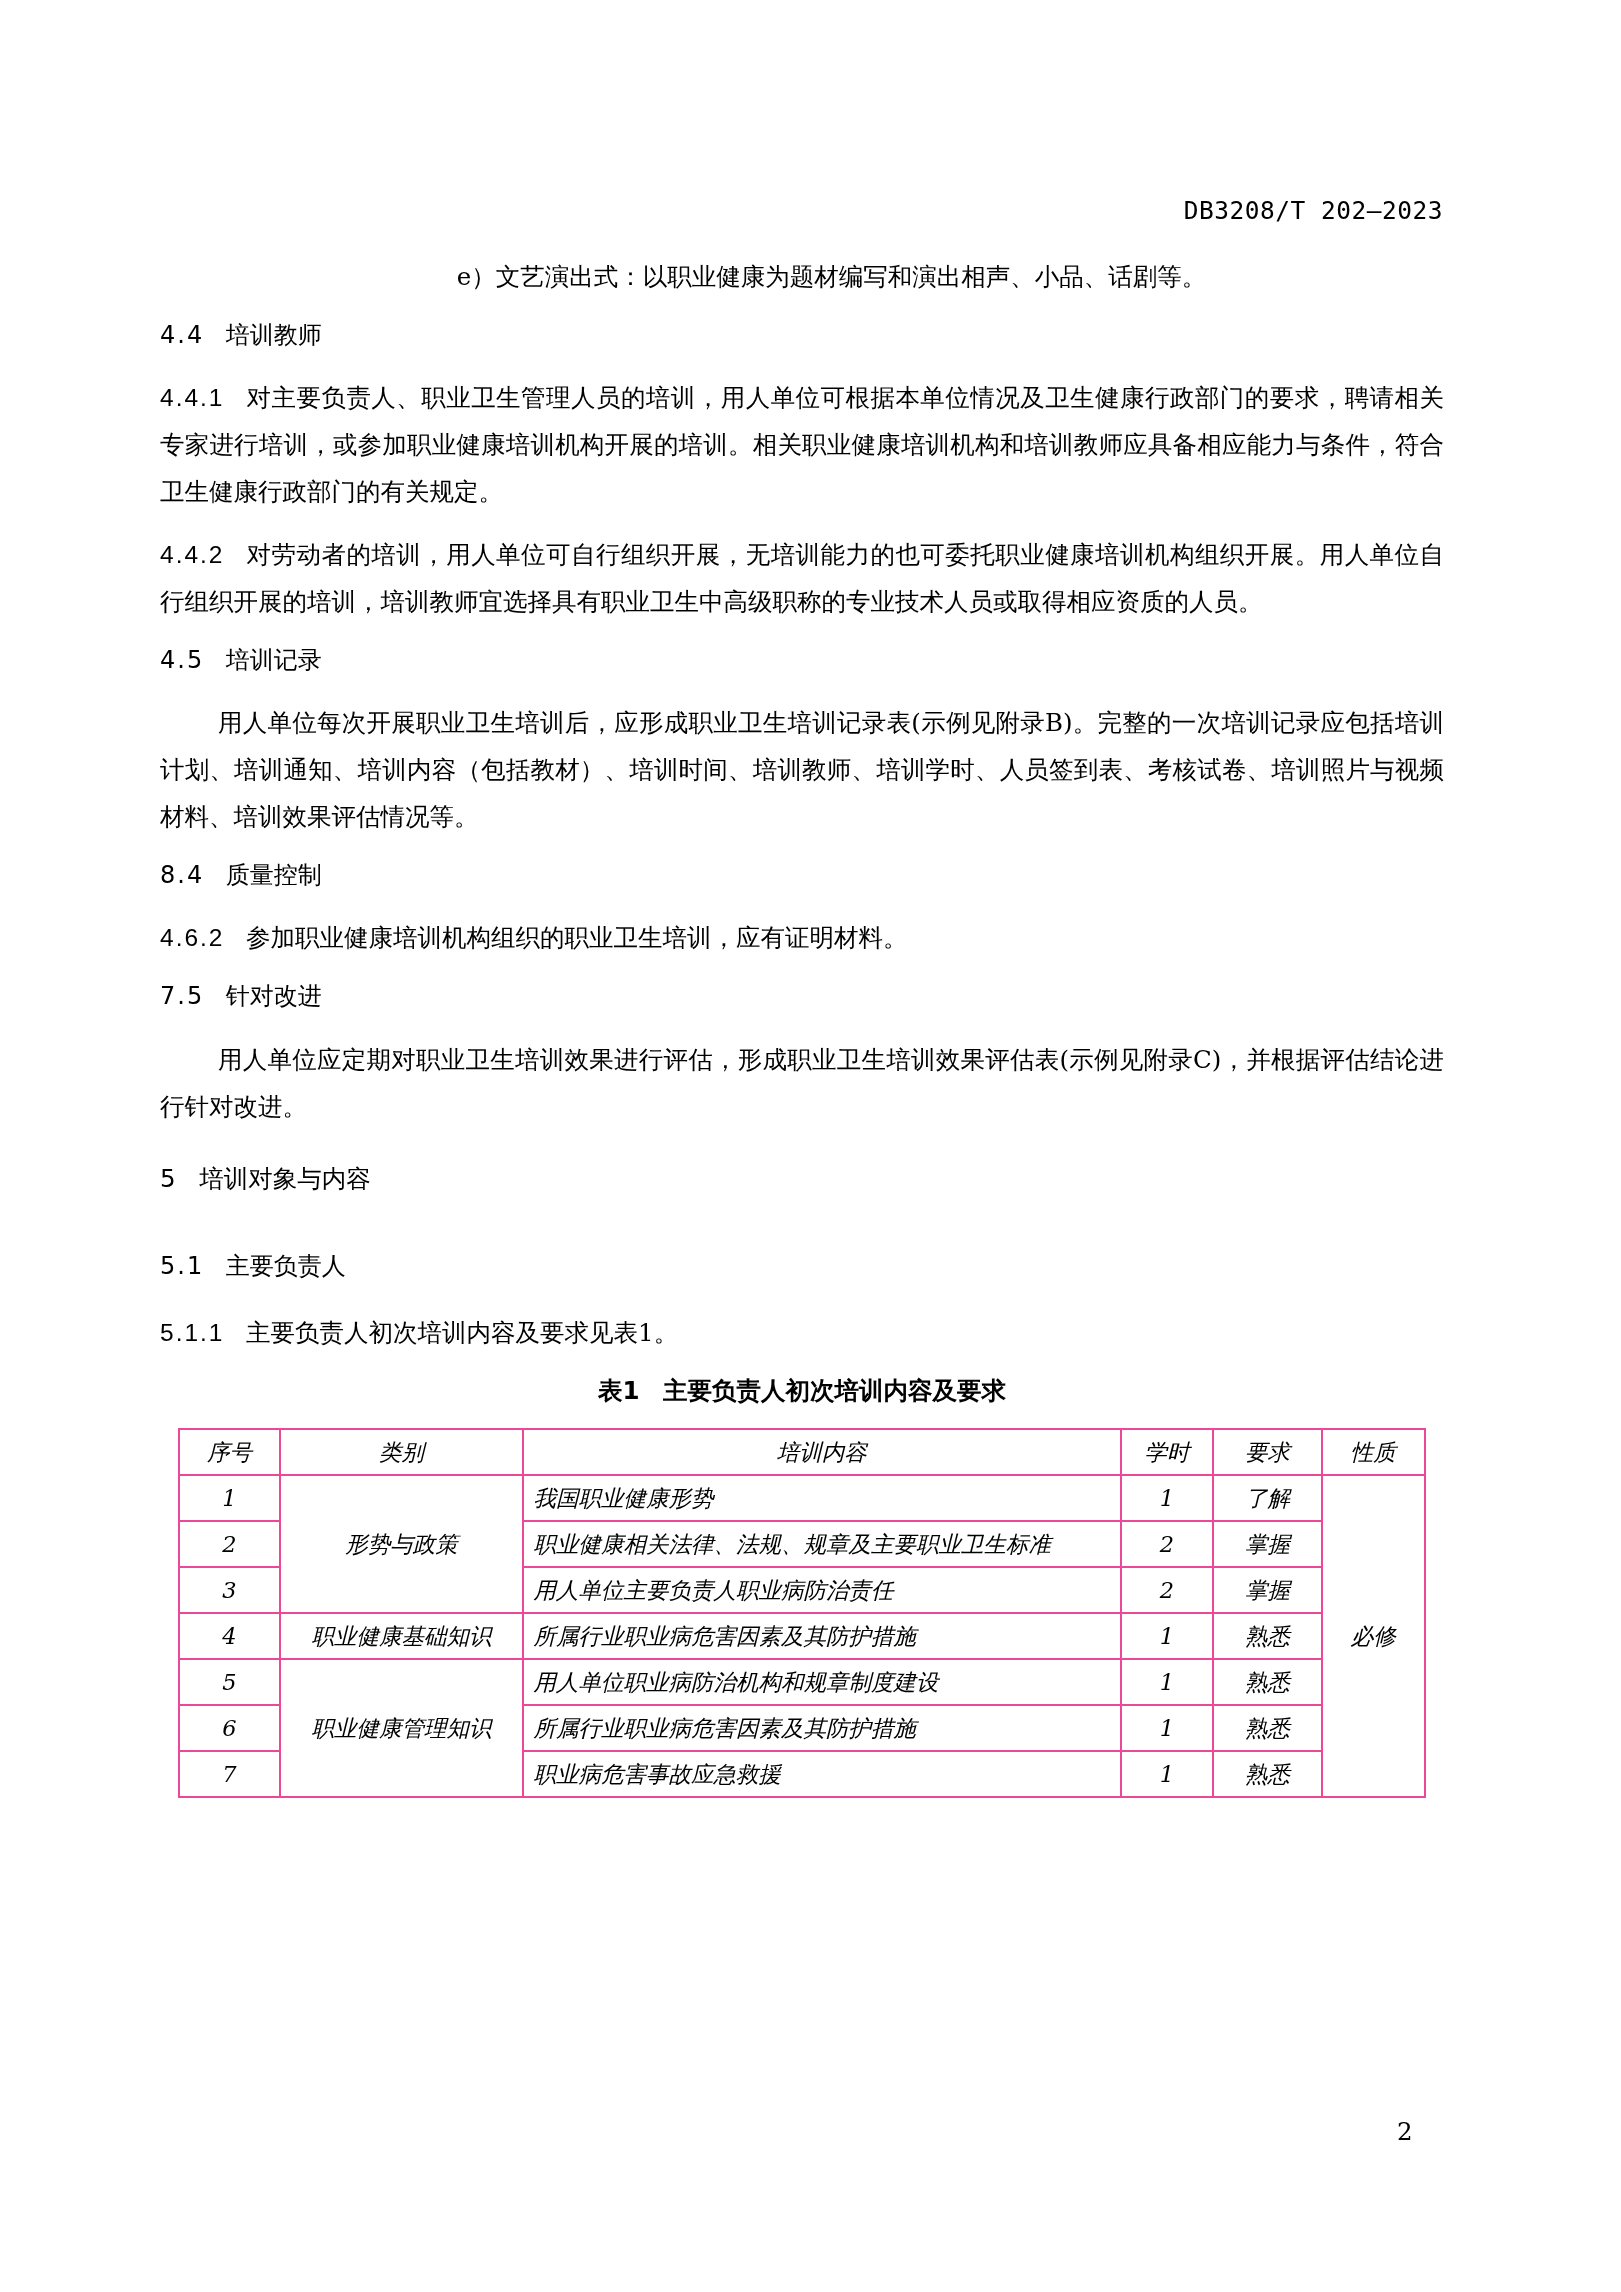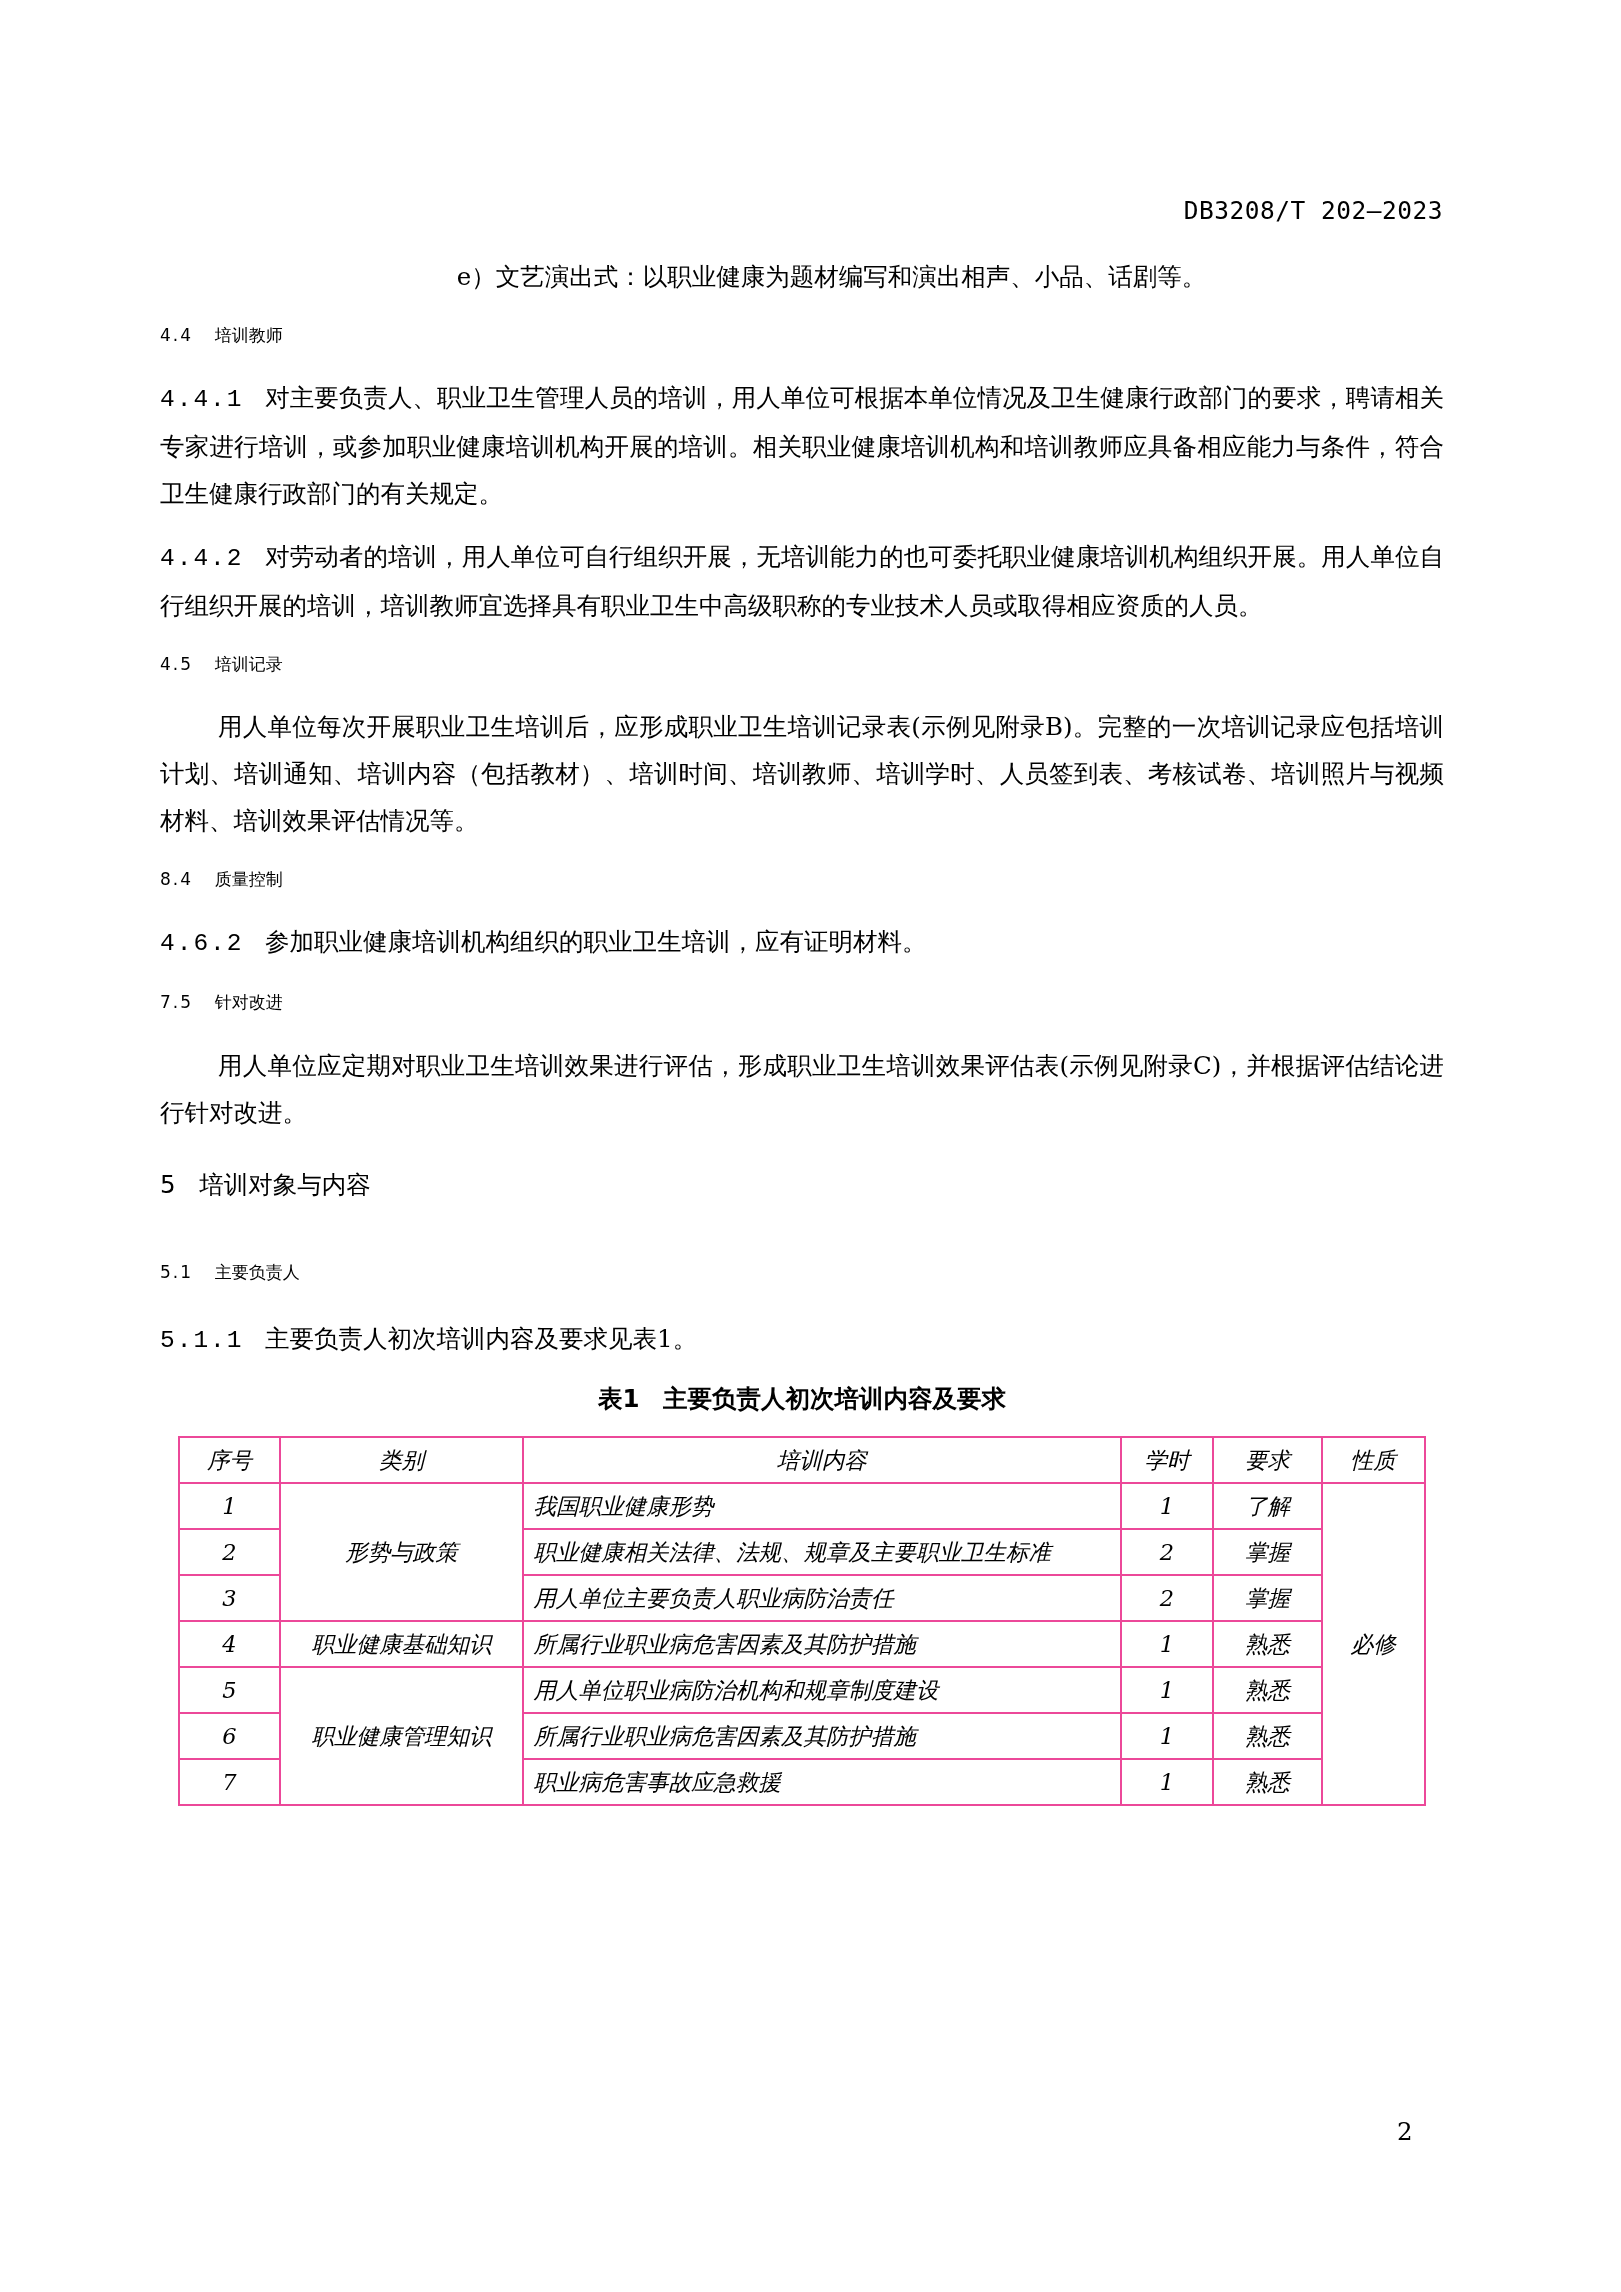--- a/index.html
+++ b/index.html
@@ -5,25 +5,25 @@
   html, body { margin: 0; padding: 0; background: #ffffff; }
   body { width: 1621px; height: 2293px; position: relative; overflow: hidden;
          font-family: "DejaVu Serif", "Liberation Serif", serif; color: #000; }
   .page { position: absolute; left: 6px; top: 0; width: 1621px; height: 1959px; }
   .std-code { position: absolute; right: 184px; top: 196px; font-family: "DejaVu Sans Mono", "Liberation Mono", monospace;
               font-size: 24.5px; letter-spacing: 0.5px; }
   .content { position: absolute; left: 154px; width: 1284px; top: 257px; font-size: 24.5px; }
   .para { line-height: 47px; margin: 0 0 15.7px 0; text-align: justify; text-justify: inter-character; }
   .indent { text-indent: 58px; }
   .list-item { padding-left: 59px; margin: 0 0 19.6px 0; line-height: 39px; text-align: center; }
-  .h2 { font-family: "DejaVu Sans", "Liberation Sans", sans-serif; font-size: 17px; margin: 0 0 19.6px 0; line-height: 39px; }
+  .h2 { font-family: "DejaVu Sans", "Liberation Sans", sans-serif; font-size: 24px; margin: 0 0 19.6px 0; line-height: 39px; }
   .h1 { font-family: "DejaVu Sans", "Liberation Sans", sans-serif; font-size: 24.5px; margin: 0 0 49px 0; line-height: 39px; }
   .num { display: inline-block; font-family: "DejaVu Sans", "Liberation Sans", sans-serif; letter-spacing: 2px; }
   .h2 .num, .h1 .num { margin-right: 21.6px; }
-  .sub-num { display: inline; font-family: Liberation Mono, monospace; letter-spacing: 2px; margin-right: 21.6px; }
+  .sub-num { display: inline; font-family: Liberation Sans, sans-serif; letter-spacing: 2px; margin-right: 21.6px; }
   .caption { text-align: center; font-family: "DejaVu Sans", "Liberation Sans", sans-serif; font-size: 24.5px;
              margin: 17.6px 0 21.6px 0; font-weight: bold; }
   .caption .cap-num { margin-right: 23.5px; }
   table.t { position: relative; left: 17.6px; width: 1248px; border-collapse: collapse; font-size: 22.5px; }
   table.t td, table.t th { border: 2px solid #ec4899; height: 44px; padding: 0 9.8px; font-weight: normal; font-style: italic; }
   table.t th { text-align: center; }
   .c { text-align: center; }
   .l { text-align: left; }
   .page-num { position: absolute; left: 1391px; top: 2117px; font-size: 24.5px; }
 </style>

